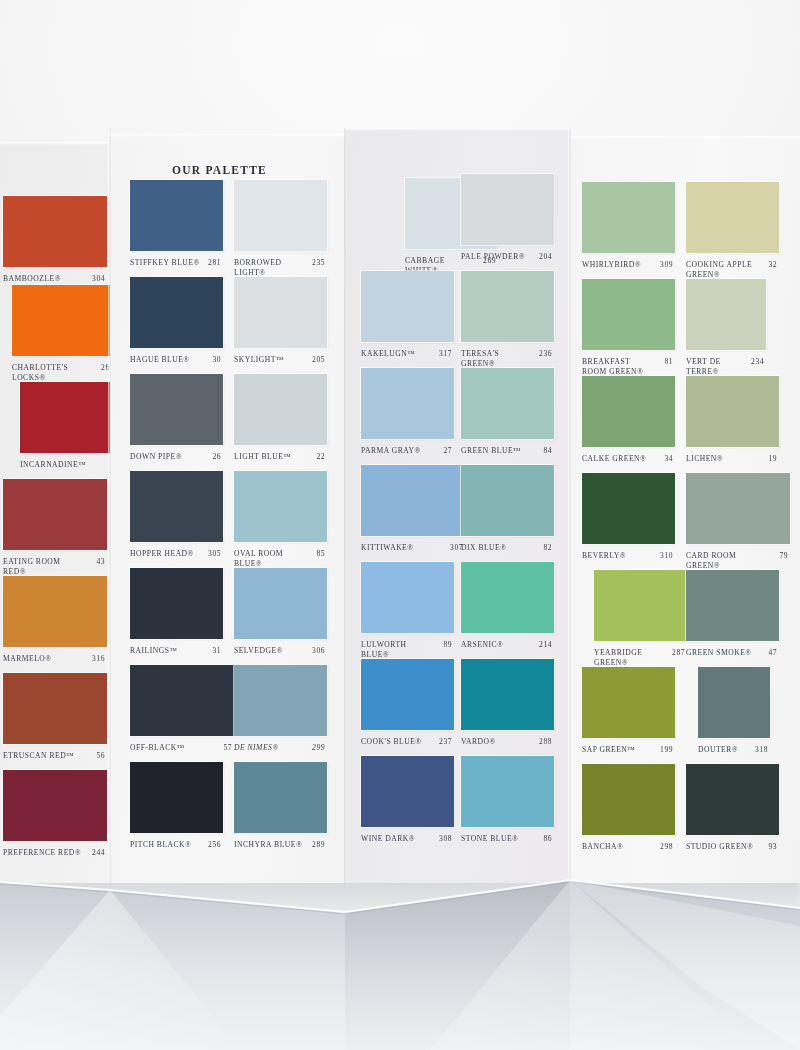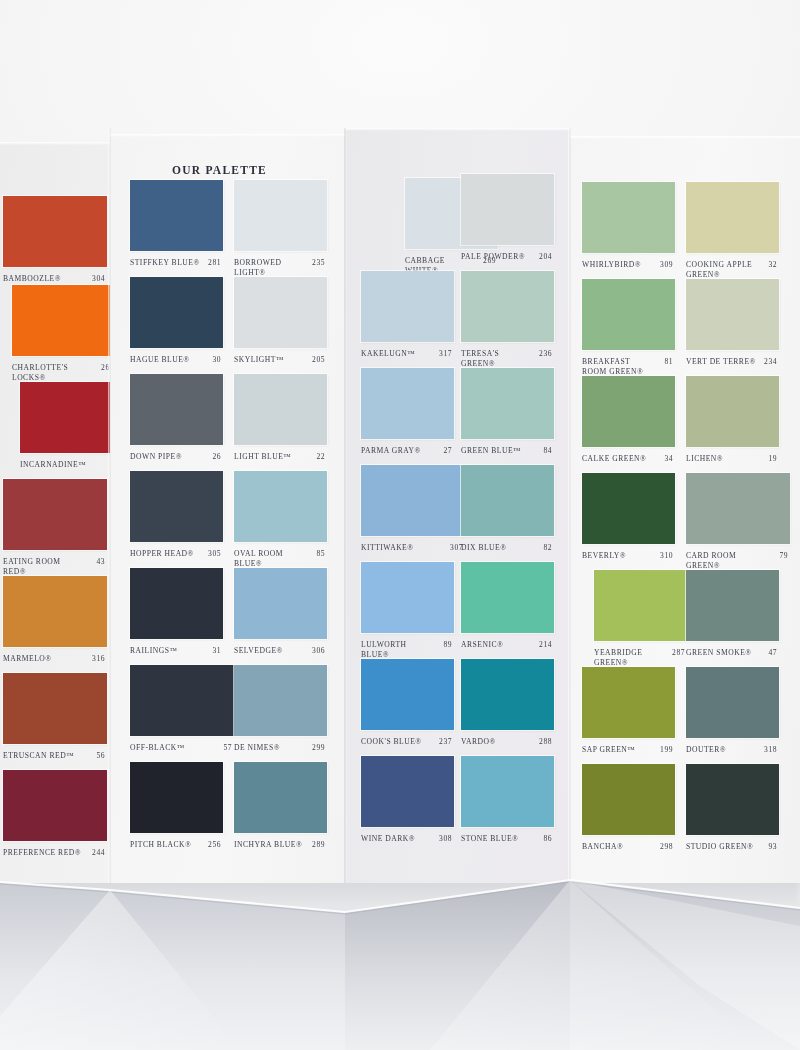--- a/index.html
+++ b/index.html
@@ -270,21 +270,21 @@
             <span class="no">85</span>
           </div>
         </div>
         <div class="cell" style="top: 388px; left: 0px; width: 93px;">
           <div class="swatch" style="background: rgb(143, 183, 211);"></div>
           <div class="meta">
             <span class="nm">SELVEDGE®</span>
             <span class="no">306</span>
           </div>
         </div>
-        <div class="cell" style="top: 485px; left: 0px; width: 93px;">
+        <div class="cell" style="top: 485px; left: 0px; width: 93px; font-style: italic;">
           <div class="swatch" style="background: rgb(132, 165, 182);"></div>
           <div class="meta">
             <span class="nm">DE NIMES®</span>
             <span class="no">299</span>
           </div>
         </div>
         <div class="cell" style="top: 582px; left: 0px; width: 93px;">
           <div class="swatch" style="background: rgb(94, 136, 150);"></div>
           <div class="meta">
             <span class="nm">INCHYRA BLUE®</span>
@@ -456,21 +456,21 @@
         </div>
       </div>
     <div class="col" id="col-6" style="left: 116px; width: 93px; top: 54px;">
         <div class="cell" style="top: 0px; left: 0px; width: 93px;">
           <div class="swatch" style="background: rgb(215, 211, 168);"></div>
           <div class="meta">
             <span class="nm">COOKING APPLE GREEN®</span>
             <span class="no">32</span>
           </div>
         </div>
-        <div class="cell" style="top: 97px; left: 0px; width: 93px;">
+        <div class="cell" style="top: 97px; left: 0px; width: 80px;">
           <div class="swatch" style="background: rgb(204, 210, 187);"></div>
           <div class="meta">
             <span class="nm">VERT DE TERRE®</span>
             <span class="no">234</span>
           </div>
         </div>
         <div class="cell" style="top: 194px; left: 0px; width: 93px;">
           <div class="swatch" style="background: rgb(176, 187, 150);"></div>
           <div class="meta">
             <span class="nm">LICHEN®</span>
@@ -484,21 +484,21 @@
             <span class="no">79</span>
           </div>
         </div>
         <div class="cell" style="top: 388px; left: 0px; width: 93px;">
           <div class="swatch" style="background: rgb(111, 136, 130);"></div>
           <div class="meta">
             <span class="nm">GREEN SMOKE®</span>
             <span class="no">47</span>
           </div>
         </div>
-        <div class="cell" style="top: 485px; left: 0px; width: 93px;">
+        <div class="cell" style="top: 485px; left: 12px; width: 72px;">
           <div class="swatch" style="background: rgb(97, 121, 123);"></div>
           <div class="meta">
             <span class="nm">DOUTER®</span>
             <span class="no">318</span>
           </div>
         </div>
         <div class="cell" style="top: 582px; left: 0px; width: 93px;">
           <div class="swatch" style="background: rgb(47, 59, 56);"></div>
           <div class="meta">
             <span class="nm">STUDIO GREEN®</span>

